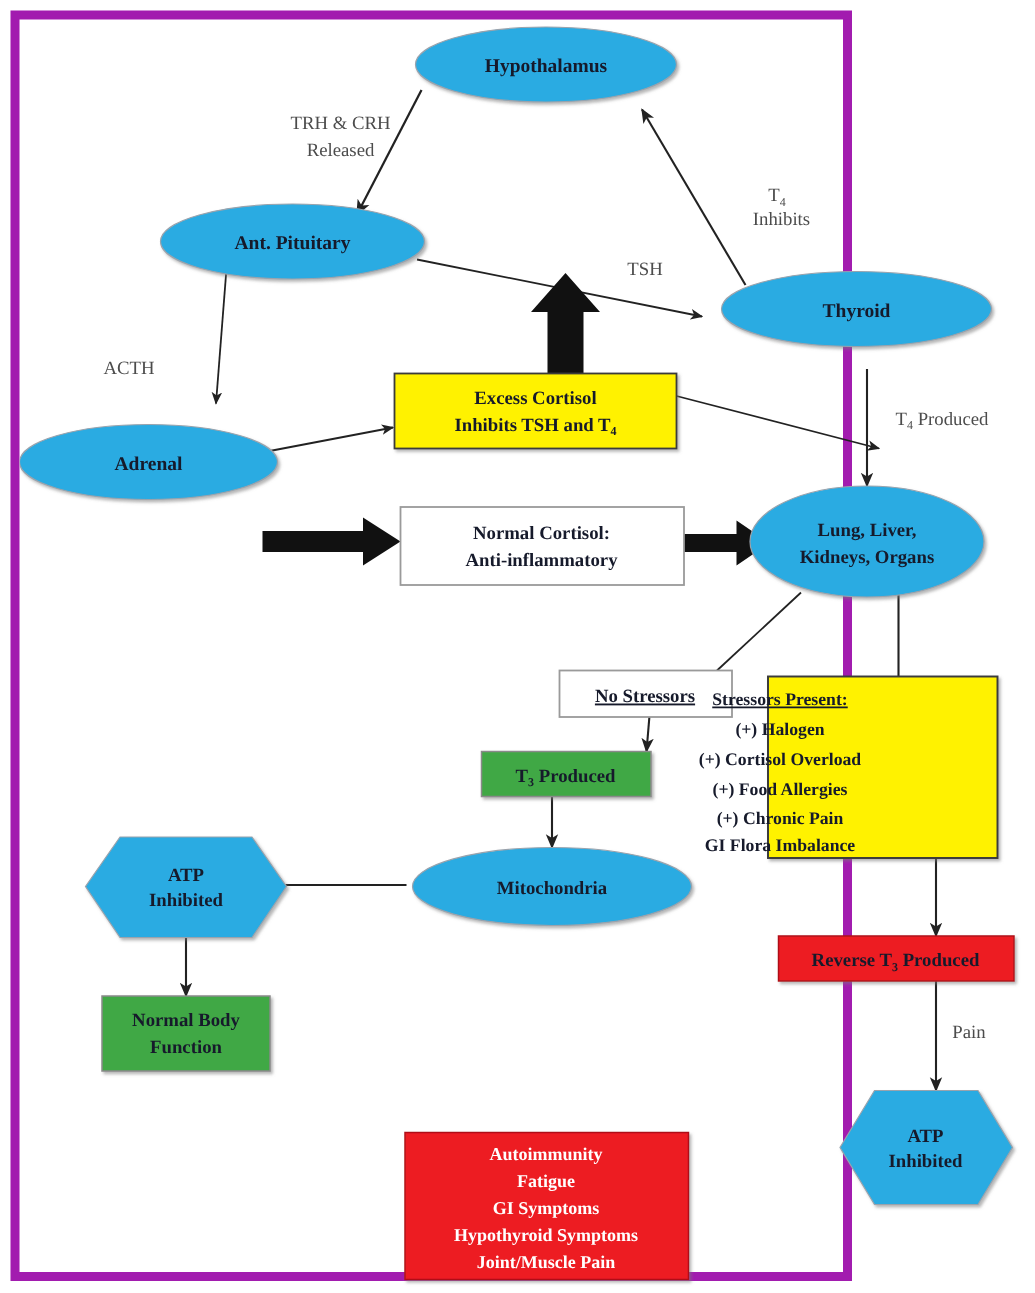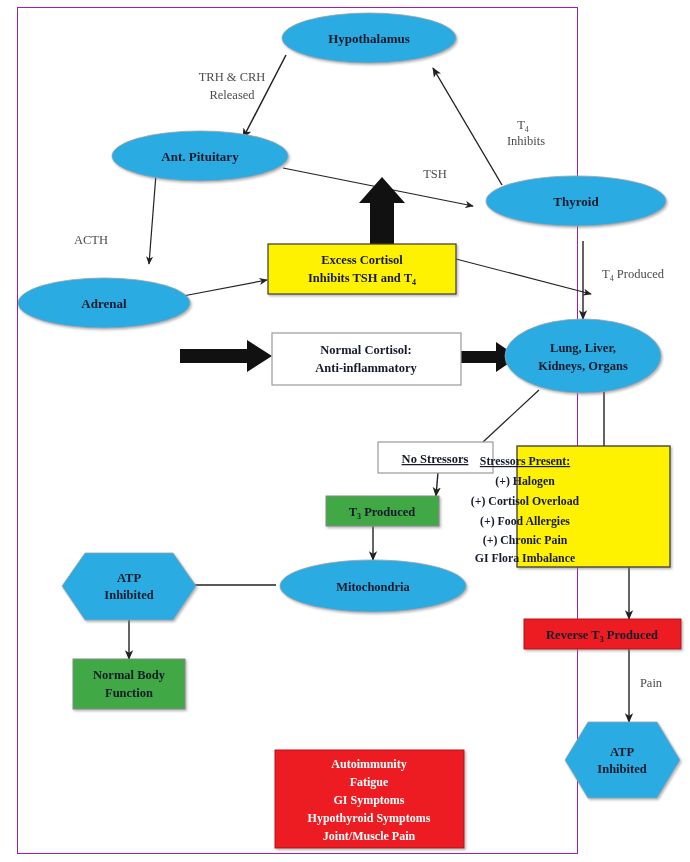--- a/index.html
+++ b/index.html
@@ -1,19 +1,19 @@
 <!DOCTYPE html>
 <html><head>
 <meta charset="utf-8">
 <style>
   html,body{margin:0;padding:0;background:#ffffff;}
   body{width:690px;height:862px;overflow:hidden;
        font-family:"Liberation Serif","DejaVu Serif",serif;}
-  #frame{position:absolute;left:17px;top:7px;width:561px;height:847px;
-         border:1px solid #a21caf;box-sizing:border-box;background:#fff;}
+  #frame{position:absolute;left:7px;top:7px;width:561px;height:847px;
+         border:6px solid #a21caf;box-sizing:border-box;background:#fff;}
   svg{display:block;}
   .nodeLabel{font-family:"Liberation Serif","DejaVu Serif",serif;font-weight:bold;
              fill:#161a2b;text-anchor:middle;}
   .edgeLabel{font-family:"Liberation Serif","DejaVu Serif",serif;font-weight:normal;
              fill:#4c4c4c;text-anchor:middle;}
   .whiteLabel{fill:#ffffff;}
   .sub{font-size:8px;}
 </style>
 </head>
 <body>

